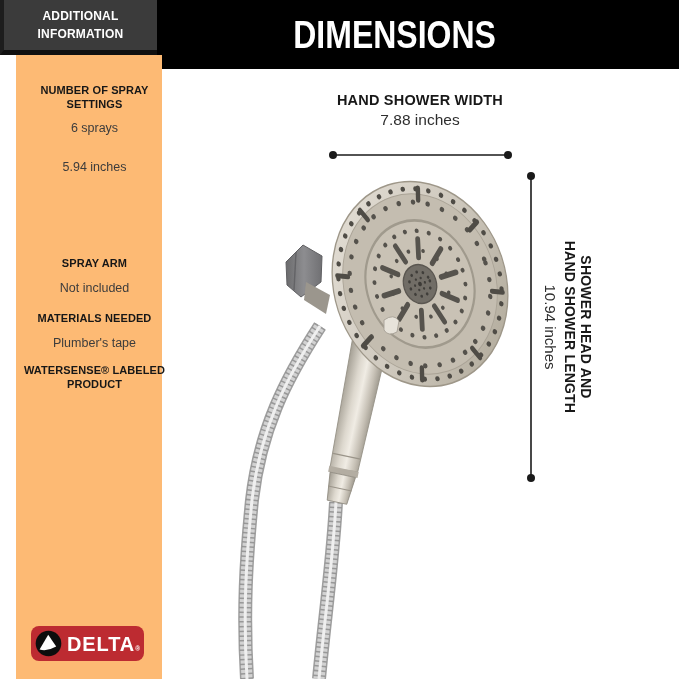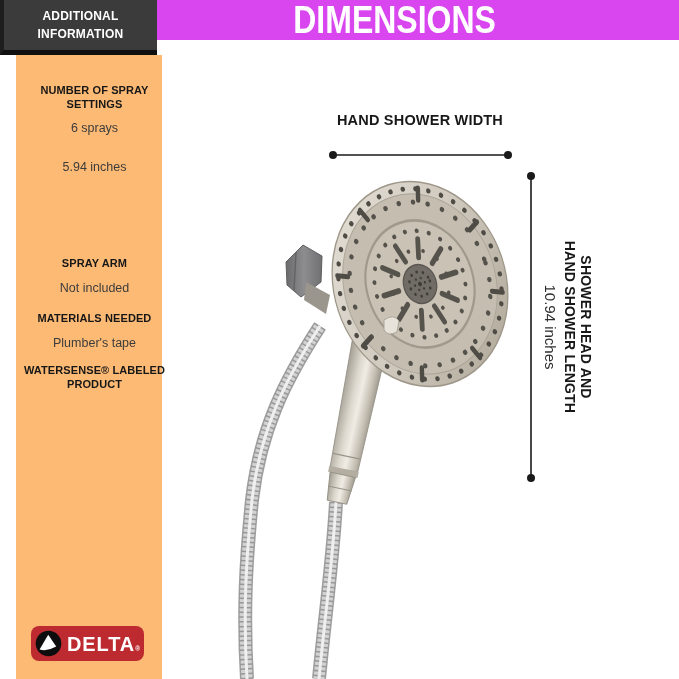--- a/index.html
+++ b/index.html
@@ -15,22 +15,22 @@
 
   
   .info-box {
     position:absolute; left:0; top:0; width:157px; height:55px;
     background:#3b3b3b; border-bottom:5px solid #101010; border-left:4px solid #1d1d1d;
     display:flex; align-items:center; justify-content:center; text-align:center;
     color:#ffffff; font-weight:bold; font-size:12px; line-height:18px;
     letter-spacing:0.2px;
   }
   .title-bar {
-    position:absolute; left:157px; top:0; width:522px; height:40px;
-    background:#d946ef; display:flex; align-items:center; justify-content:center;
+    position:absolute; left:157px; top:0; width:522px; height:69px;
+    background:#000000; display:flex; align-items:center; justify-content:center;
   }
   .title-bar .title {
     color:#ffffff; font-weight:bold; font-size:39px; letter-spacing:0px;
     transform:scaleX(0.82) translateX(-28px); white-space:nowrap;
   }
 
   
   .sidebar {
     position:absolute; left:16px; top:55px; width:146px; height:624px;
     background:#fdba74;
@@ -46,21 +46,21 @@
     display:flex; align-items:center; padding-left:4px;
   }
   .delta-logo .brand {
     color:#ffffff; font-weight:bold; font-size:21px; letter-spacing:1px;
     margin-left:3px; transform:scaleX(0.95); white-space:nowrap;
   }
   .delta-logo .reg { font-size:7px; vertical-align:baseline; letter-spacing:0; }
 
   
   .dim-width {
-    position:absolute; left:320px; top:112px; width:200px; text-align:center;
+    position:absolute; left:320px; top:92px; width:200px; text-align:center;
   }
   .dim-width .label { font-weight:bold; font-size:14.5px; letter-spacing:0.2px; color:#181818; }
   .dim-width .value { font-size:15.5px; color:#2e2e2e; margin-top:3px; }
 
   .dim-length {
     position:absolute; left:478px; top:237px; width:180px; height:180px;
     display:flex; flex-direction:column; align-items:center; justify-content:center;
     transform:rotate(90deg); text-align:center;
   }
   .dim-length .label { font-weight:bold; font-size:14px; line-height:16px; letter-spacing:0.2px; color:#181818; white-space:nowrap; }
@@ -207,20 +207,21 @@
       <svg width="27" height="27" viewBox="0 0 27 27">
         <circle cx="13.5" cy="13.5" r="12.8" fill="#0d0d0d"></circle>
         <path d="M13.2,4.8 L4.6,19.6 Q13,21.5 21.2,16.6 Z" fill="#ffffff"></path>
       </svg>
       <div class="brand"><span>DELTA</span><span class="reg">®</span></div>
     </div>
   </div>
 
   <div class="dim-width">
     <div class="label">HAND SHOWER WIDTH</div>
+    <div class="value">7.88 inches</div>
   </div>
 
   <div class="dim-length">
     <div class="label">SHOWER HEAD AND</div>
     <div class="label">HAND SHOWER LENGTH</div>
     <div class="value">10.94 inches</div>
   </div>
 
 </div>
 

